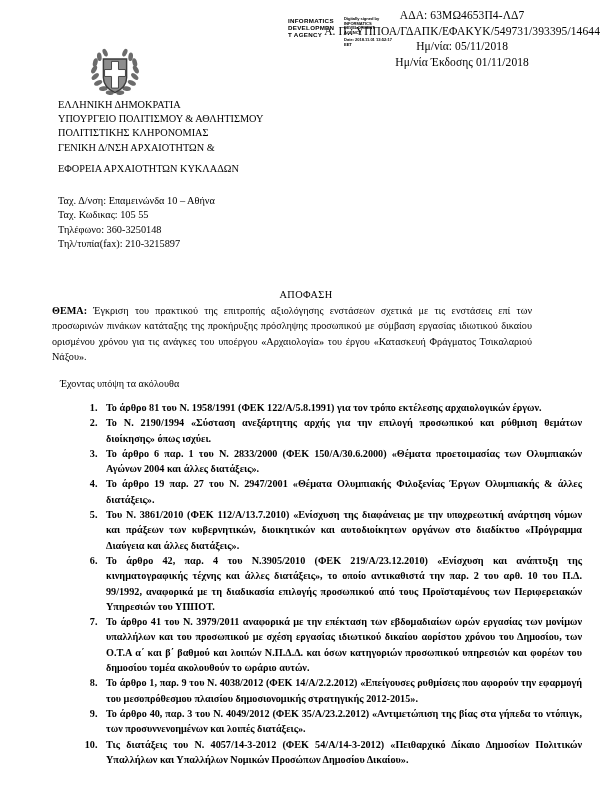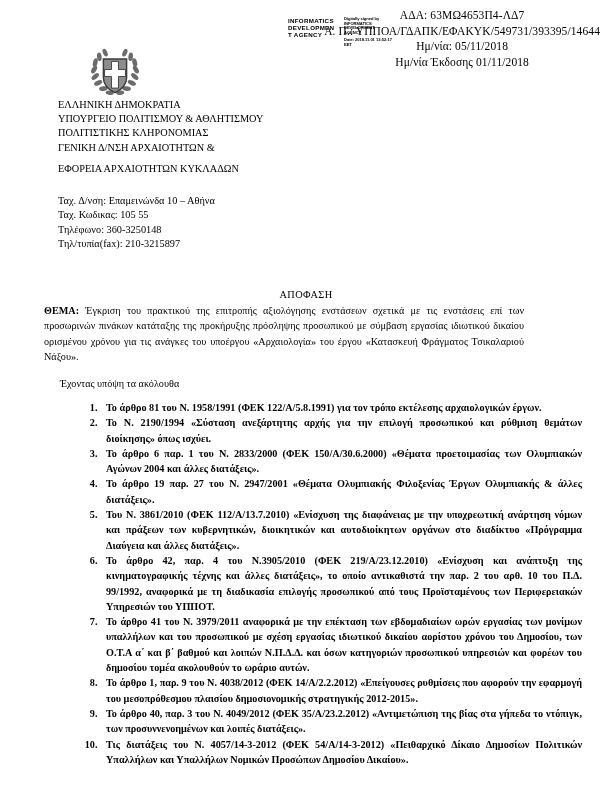--- a/index.html
+++ b/index.html
@@ -110,21 +110,21 @@
     text-align: center;
     font-size: 10.3px;
     letter-spacing: 0.4px;
     font-family: "Liberation Serif", serif;
     margin-top: 20px;
   }
 
   
   .subject {
     position: absolute;
-    left: 44px;
+    left: 52px;
     top: 303px;
     width: 480px;
     font-size: 10.2px;
     line-height: 15.3px;
     text-align: justify;
     font-family: "Liberation Serif", serif;
   }
   .subject b { font-weight: bold; }
 
   

